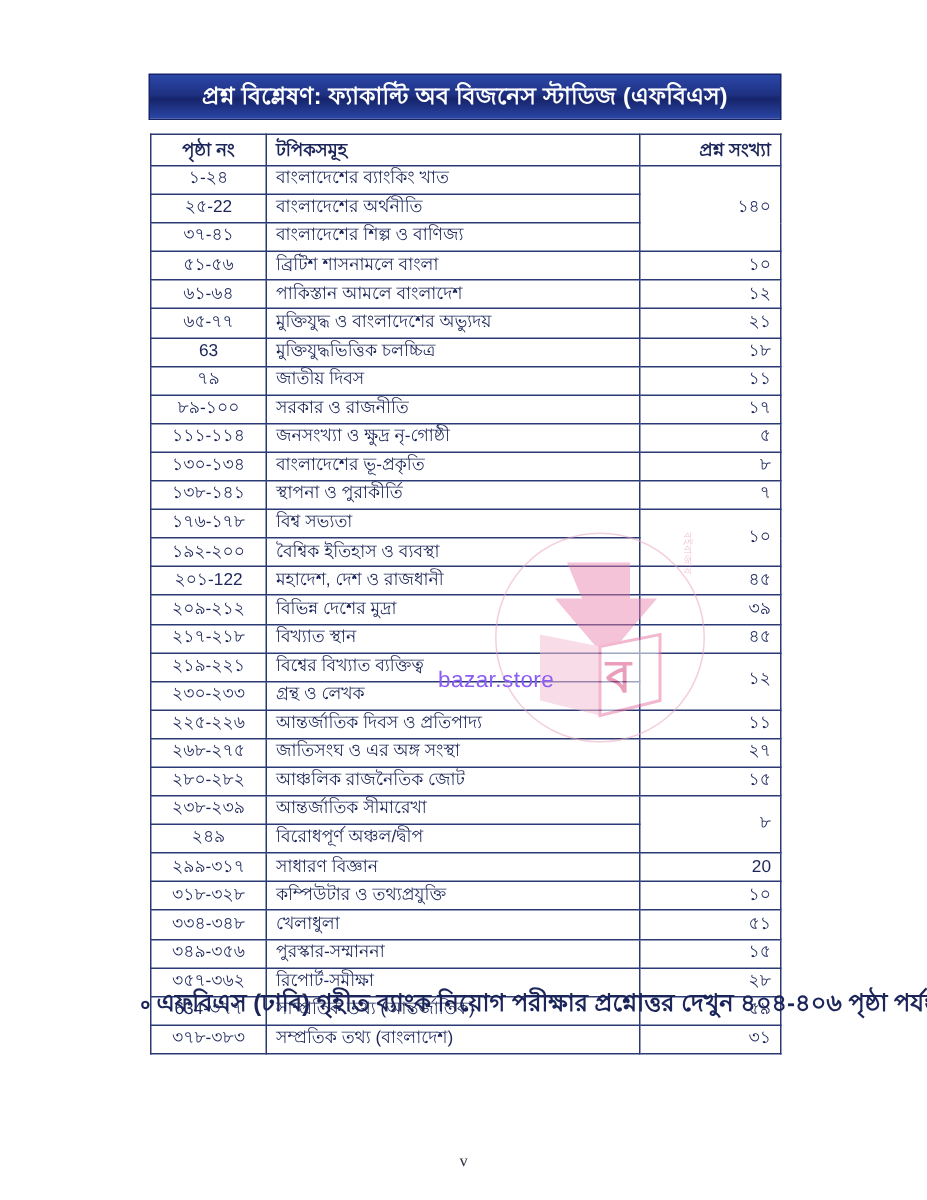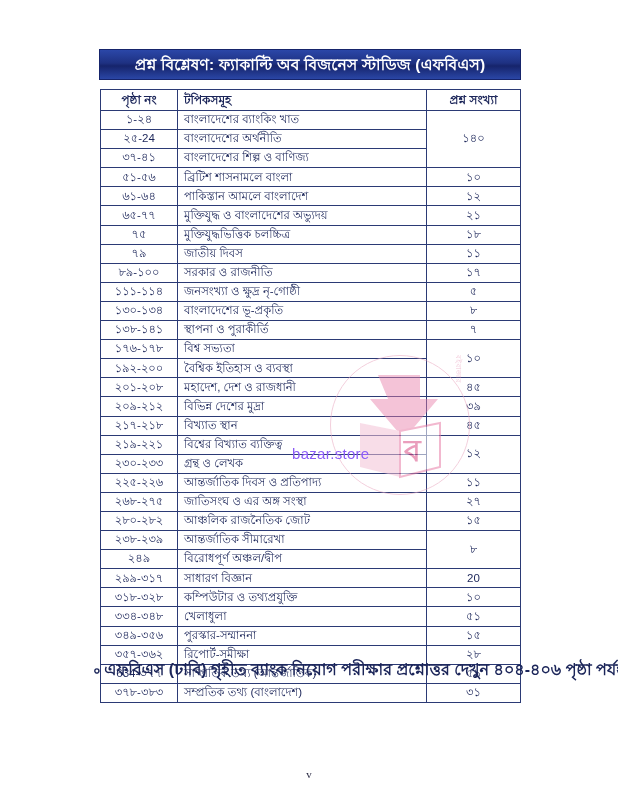--- a/index.html
+++ b/index.html
@@ -119,21 +119,21 @@
     background: transparent;
     box-sizing: border-box;
   }
   .qtable th {
     font-weight: bold;
     font-size: 12px;
     height: 21px;
   }
   .col-page   { width: 77px;  text-align: center; }
   .col-topic  { width: 249px; text-align: left; margin-left: 20px; }
-  .col-count  { width: 94px;  text-align: center; }
+  .col-count  { width: 94px;  text-align: right; }
 
   thead th.col-topic { text-align: left; }
 
   
   .footer-note {
     position: absolute;
     left: 94px;
     top: 660px;
     width: 420px;
     font-size: 16px;
@@ -188,21 +188,21 @@
         <th class="col-count">প্রশ্ন সংখ্যা</th>
       </tr>
     </thead>
     <tbody id="table-body">
         <tr>
           <td class="col-page">১-২৪</td>
           <td class="col-topic">বাংলাদেশের ব্যাংকিং খাত</td>
           <td class="col-count" rowspan="3">১৪০</td>
         </tr>
         <tr>
-          <td class="col-page">২৫-24</td>
+          <td class="col-page">২৫-22</td>
           <td class="col-topic">বাংলাদেশের অর্থনীতি</td>
         </tr>
         <tr>
           <td class="col-page">৩৭-৪১</td>
           <td class="col-topic">বাংলাদেশের শিল্প ও বাণিজ্য</td>
         </tr>
         <tr>
           <td class="col-page">৫১-৫৬</td>
           <td class="col-topic">ব্রিটিশ শাসনামলে বাংলা</td>
           <td class="col-count">১০</td>
@@ -211,21 +211,21 @@
           <td class="col-page">৬১-৬৪</td>
           <td class="col-topic">পাকিস্তান আমলে বাংলাদেশ</td>
           <td class="col-count">১২</td>
         </tr>
         <tr>
           <td class="col-page">৬৫-৭৭</td>
           <td class="col-topic">মুক্তিযুদ্ধ ও বাংলাদেশের অভ্যুদয়</td>
           <td class="col-count">২১</td>
         </tr>
         <tr>
-          <td class="col-page">৭৫</td>
+          <td class="col-page">63</td>
           <td class="col-topic">মুক্তিযুদ্ধভিত্তিক চলচ্চিত্র</td>
           <td class="col-count">১৮</td>
         </tr>
         <tr>
           <td class="col-page">৭৯</td>
           <td class="col-topic">জাতীয় দিবস</td>
           <td class="col-count">১১</td>
         </tr>
         <tr>
           <td class="col-page">৮৯-১০০</td>
@@ -250,21 +250,21 @@
         <tr>
           <td class="col-page">১৭৬-১৭৮</td>
           <td class="col-topic">বিশ্ব সভ্যতা</td>
           <td class="col-count" rowspan="2">১০</td>
         </tr>
         <tr>
           <td class="col-page">১৯২-২০০</td>
           <td class="col-topic">বৈশ্বিক ইতিহাস ও ব্যবস্থা</td>
         </tr>
         <tr>
-          <td class="col-page">২০১-২০৮</td>
+          <td class="col-page">২০১-122</td>
           <td class="col-topic">মহাদেশ, দেশ ও রাজধানী</td>
           <td class="col-count">৪৫</td>
         </tr>
         <tr>
           <td class="col-page">২০৯-২১২</td>
           <td class="col-topic">বিভিন্ন দেশের মুদ্রা</td>
           <td class="col-count">৩৯</td>
         </tr>
         <tr>
           <td class="col-page">২১৭-২১৮</td>

